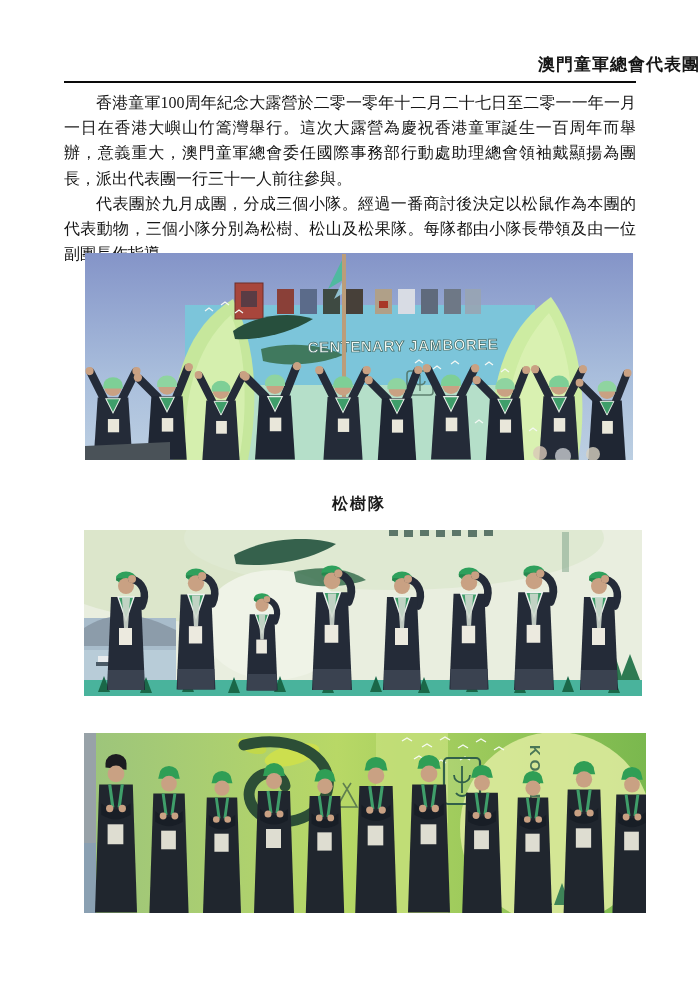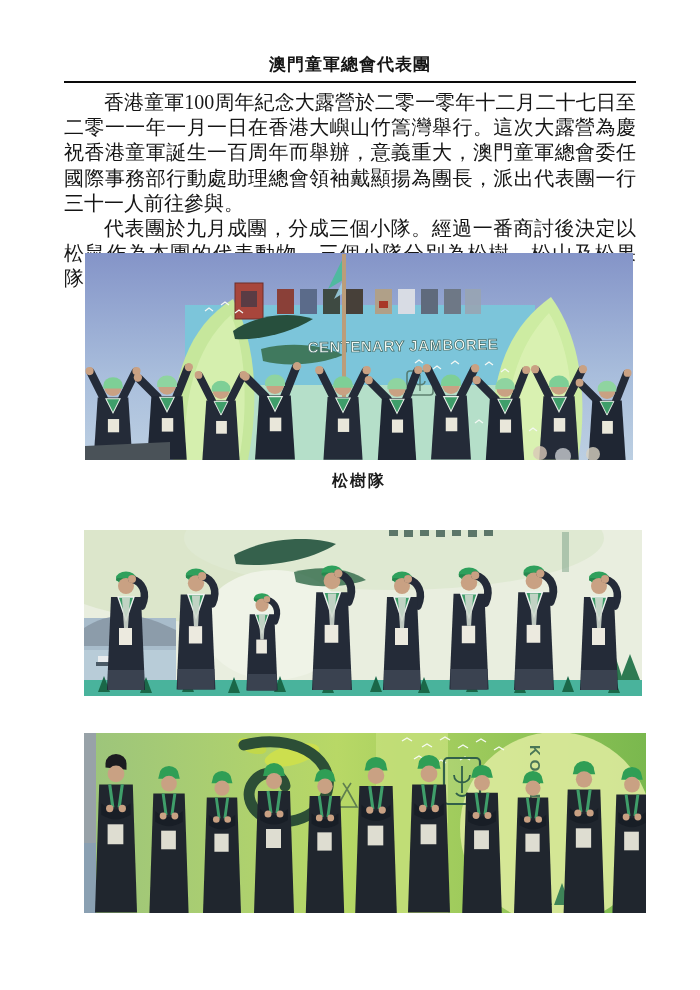--- a/index.html
+++ b/index.html
@@ -7,53 +7,53 @@
   body {
     width: 700px; height: 990px;
     background: #ffffff;
     position: relative;
     overflow: hidden;
     font-family: "Liberation Serif", "DejaVu Serif", serif;
     color: #151515;
   }
   .titles {
     padding-top: 52px;
-    text-align: center;
+    text-align: right;
     font-weight: bold;
     font-size: 17px;
     line-height: 26px;
     letter-spacing: 1px;
   }
   .rule {
     width: 572px;
     margin: 3px auto 0;
     border-bottom: 2.2px solid #0a0a0a;
   }
   .bodytext {
     width: 572px;
     margin: 7px auto 0;
-    font-size: 20px;
+    font-size: 16px;
     line-height: 25.2px;
     text-align: justify;
   }
   .bodytext p { margin: 0; text-indent: 2em; }
   .photo { position: absolute; overflow: hidden; background: #dfe6d8; }
   .photo svg { display: block; width: 100%; height: 100%; }
   #photo1 { left: 85px; top: 253px; width: 548px; height: 207px; }
   #photo2 { left: 84px; top: 530px; width: 558px; height: 166px; }
   #photo3 { left: 84px; top: 733px; width: 562px; height: 180px; }
   .caption {
     position: absolute;
     text-align: center;
     font-size: 16px;
     font-weight: bold;
     letter-spacing: 2px;
     color: #1a1a1a;
   }
-  #cap1 { left: 85px; top: 471px; width: 548px; }
+  #cap1 { left: 85px; top: 494px; width: 548px; }
   #cap2 { left: 84px; top: 708px; width: 558px; margin-top: 36px; }
   #cap3 { left: 84px; top: 928px; width: 562px; }
 </style>
 </head>
 <body>
 
 <div>
 
   <div class="titles">
     <div>澳門童軍總會代表團</div>

